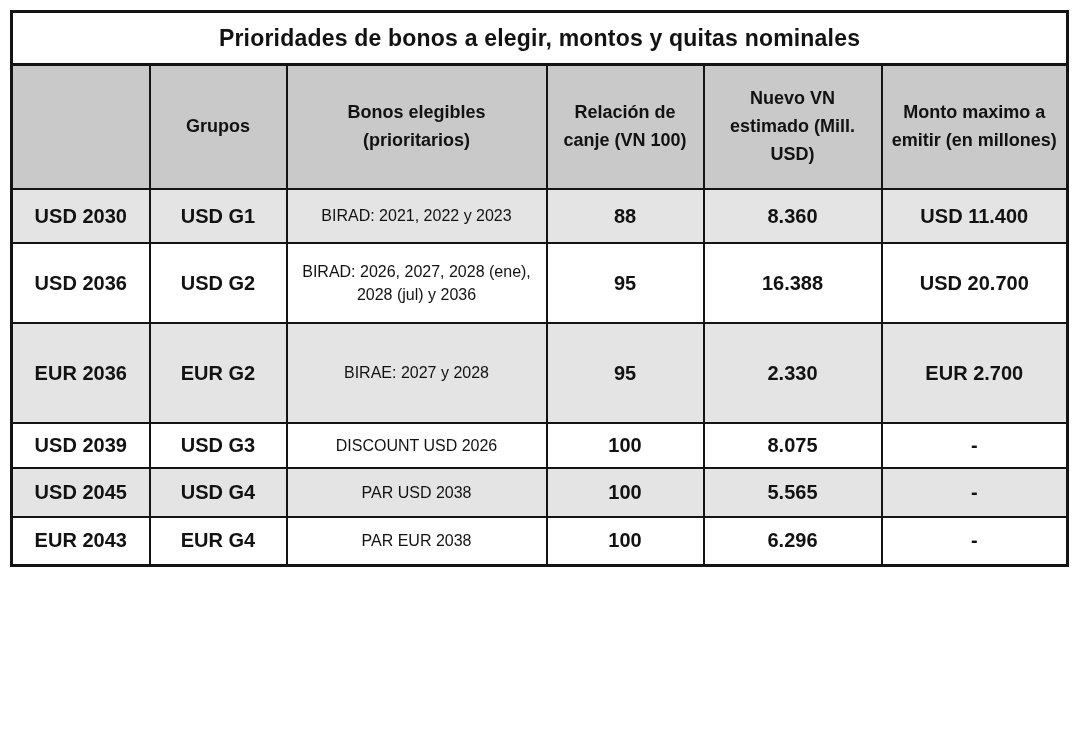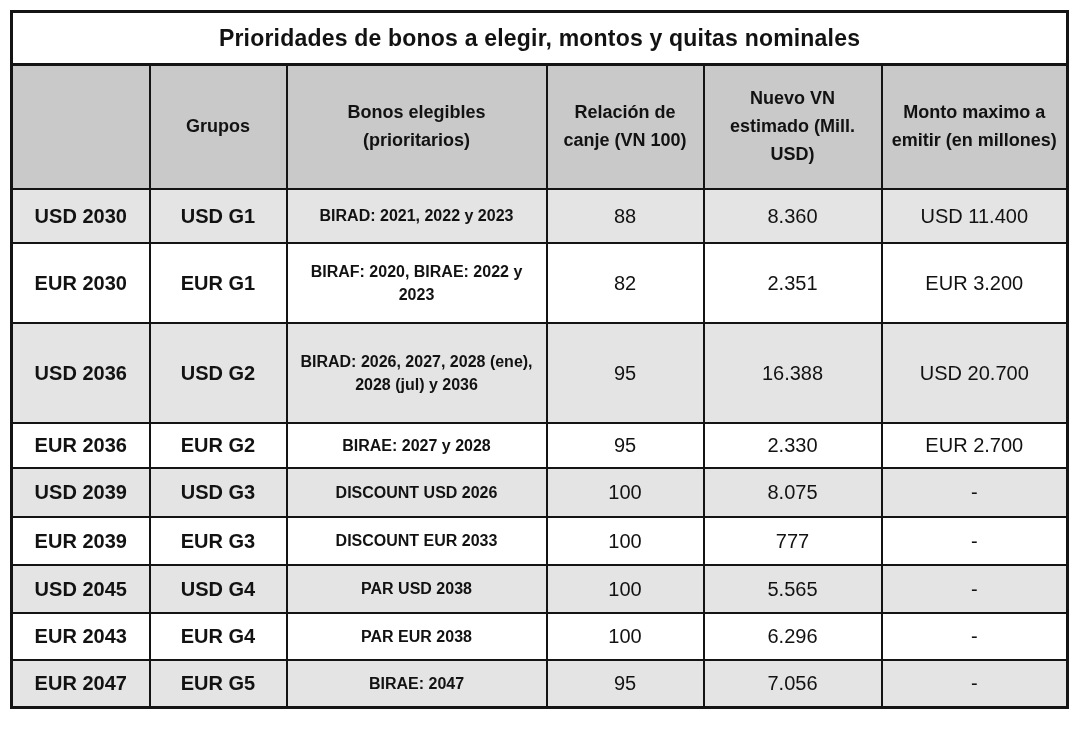--- a/index.html
+++ b/index.html
@@ -49,28 +49,28 @@
     line-height: 1.55;
     padding: 4px 6px;
   }
   
   td.col-0, td.col-1 {
     font-size: 20px;
     font-weight: bold;
   }
   td.col-2 {
     font-size: 16px;
-    font-weight: bold;
+    font-weight: normal;
     line-height: 1.45;
     padding: 2px 6px;
     margin-left: 23px;
   }
   td.col-3, td.col-4, td.col-5 {
     font-size: 20px;
-    font-weight: normal;
+    font-weight: bold;
   }
   
   tbody tr:nth-child(odd) td { background: #e4e4e4; }
   tbody tr:nth-child(even) td { background: #ffffff; }
   
   tbody tr:nth-child(1)  { height: 54px; }
   tbody tr:nth-child(2)  { height: 80px; }
   tbody tr:nth-child(3)  { height: 100px; }
   tbody tr:nth-child(4)  { height: 45px; }
   tbody tr:nth-child(5)  { height: 49px; }
@@ -109,28 +109,20 @@
     <tbody id="table-body">
         <tr>
           <td class="col-0">USD 2030</td>
           <td class="col-1">USD G1</td>
           <td class="col-2">BIRAD: 2021, 2022 y 2023</td>
           <td class="col-3">88</td>
           <td class="col-4">8.360</td>
           <td class="col-5">USD 11.400</td>
         </tr>
         <tr>
-          <td class="col-0">EUR 2030</td>
-          <td class="col-1">EUR G1</td>
-          <td class="col-2">BIRAF: 2020, BIRAE: 2022 y 2023</td>
-          <td class="col-3">82</td>
-          <td class="col-4">2.351</td>
-          <td class="col-5">EUR 3.200</td>
-        </tr>
-        <tr>
           <td class="col-0">USD 2036</td>
           <td class="col-1">USD G2</td>
           <td class="col-2">BIRAD: 2026, 2027, 2028 (ene), 2028 (jul) y 2036</td>
           <td class="col-3">95</td>
           <td class="col-4">16.388</td>
           <td class="col-5">USD 20.700</td>
         </tr>
         <tr>
           <td class="col-0">EUR 2036</td>
           <td class="col-1">EUR G2</td>
@@ -141,46 +133,30 @@
         </tr>
         <tr>
           <td class="col-0">USD 2039</td>
           <td class="col-1">USD G3</td>
           <td class="col-2">DISCOUNT USD 2026</td>
           <td class="col-3">100</td>
           <td class="col-4">8.075</td>
           <td class="col-5">-</td>
         </tr>
         <tr>
-          <td class="col-0">EUR 2039</td>
-          <td class="col-1">EUR G3</td>
-          <td class="col-2">DISCOUNT EUR 2033</td>
-          <td class="col-3">100</td>
-          <td class="col-4">777</td>
-          <td class="col-5">-</td>
-        </tr>
-        <tr>
           <td class="col-0">USD 2045</td>
           <td class="col-1">USD G4</td>
           <td class="col-2">PAR USD 2038</td>
           <td class="col-3">100</td>
           <td class="col-4">5.565</td>
           <td class="col-5">-</td>
         </tr>
         <tr>
           <td class="col-0">EUR 2043</td>
           <td class="col-1">EUR G4</td>
           <td class="col-2">PAR EUR 2038</td>
           <td class="col-3">100</td>
           <td class="col-4">6.296</td>
           <td class="col-5">-</td>
         </tr>
-        <tr>
-          <td class="col-0">EUR 2047</td>
-          <td class="col-1">EUR G5</td>
-          <td class="col-2">BIRAE: 2047</td>
-          <td class="col-3">95</td>
-          <td class="col-4">7.056</td>
-          <td class="col-5">-</td>
-        </tr>
       </tbody>
   </table>
 </div>
 
 </body></html>

